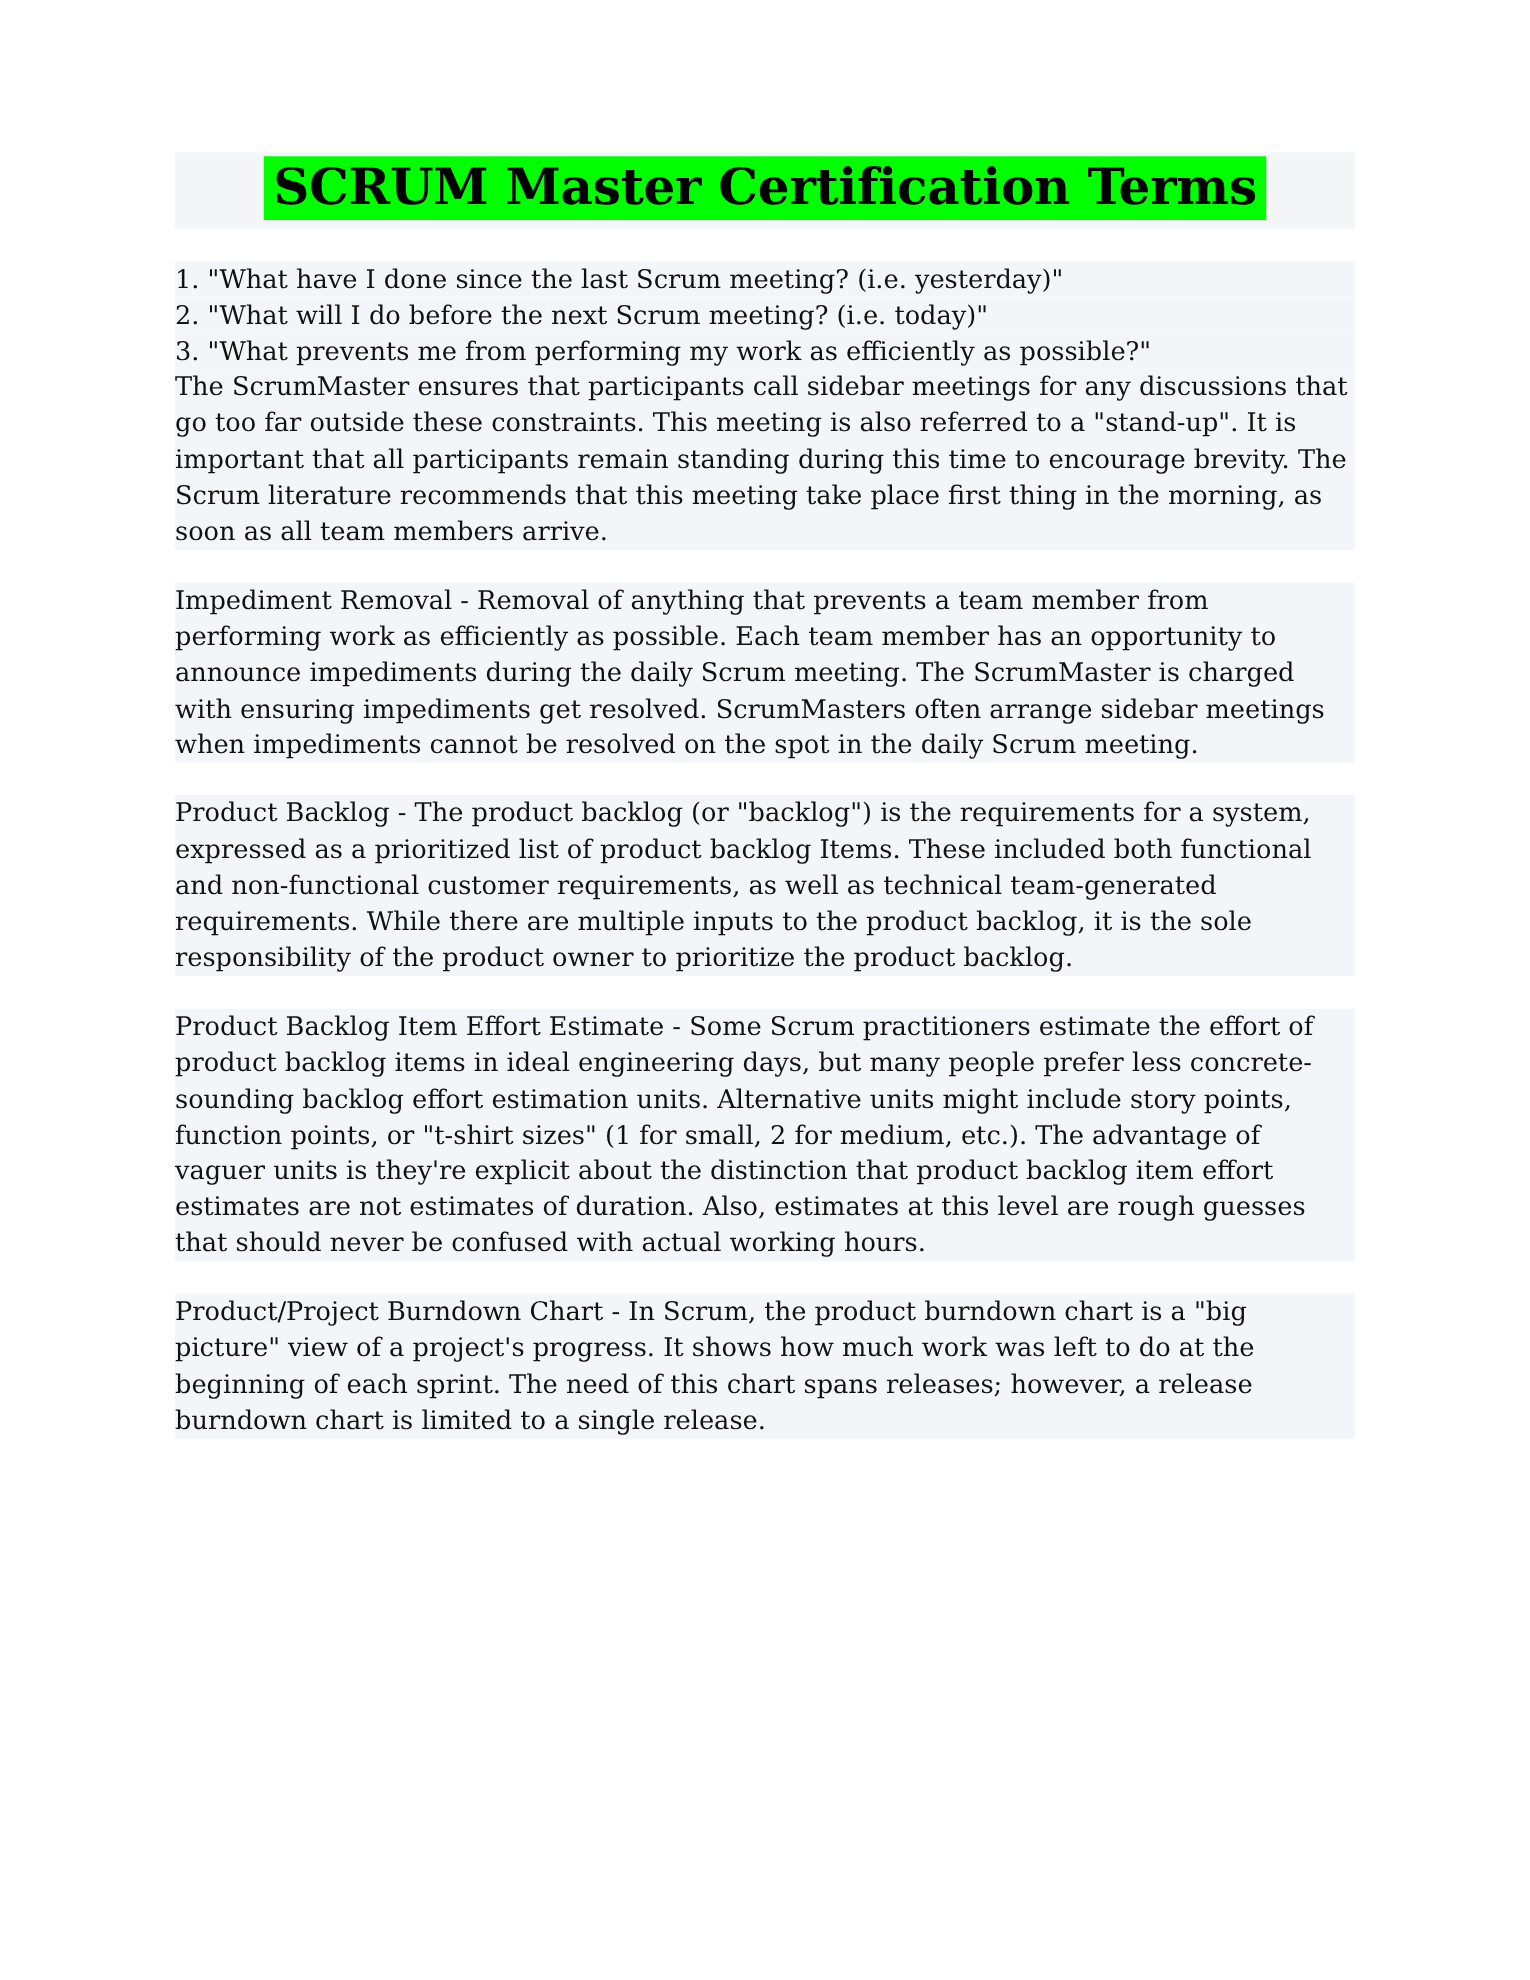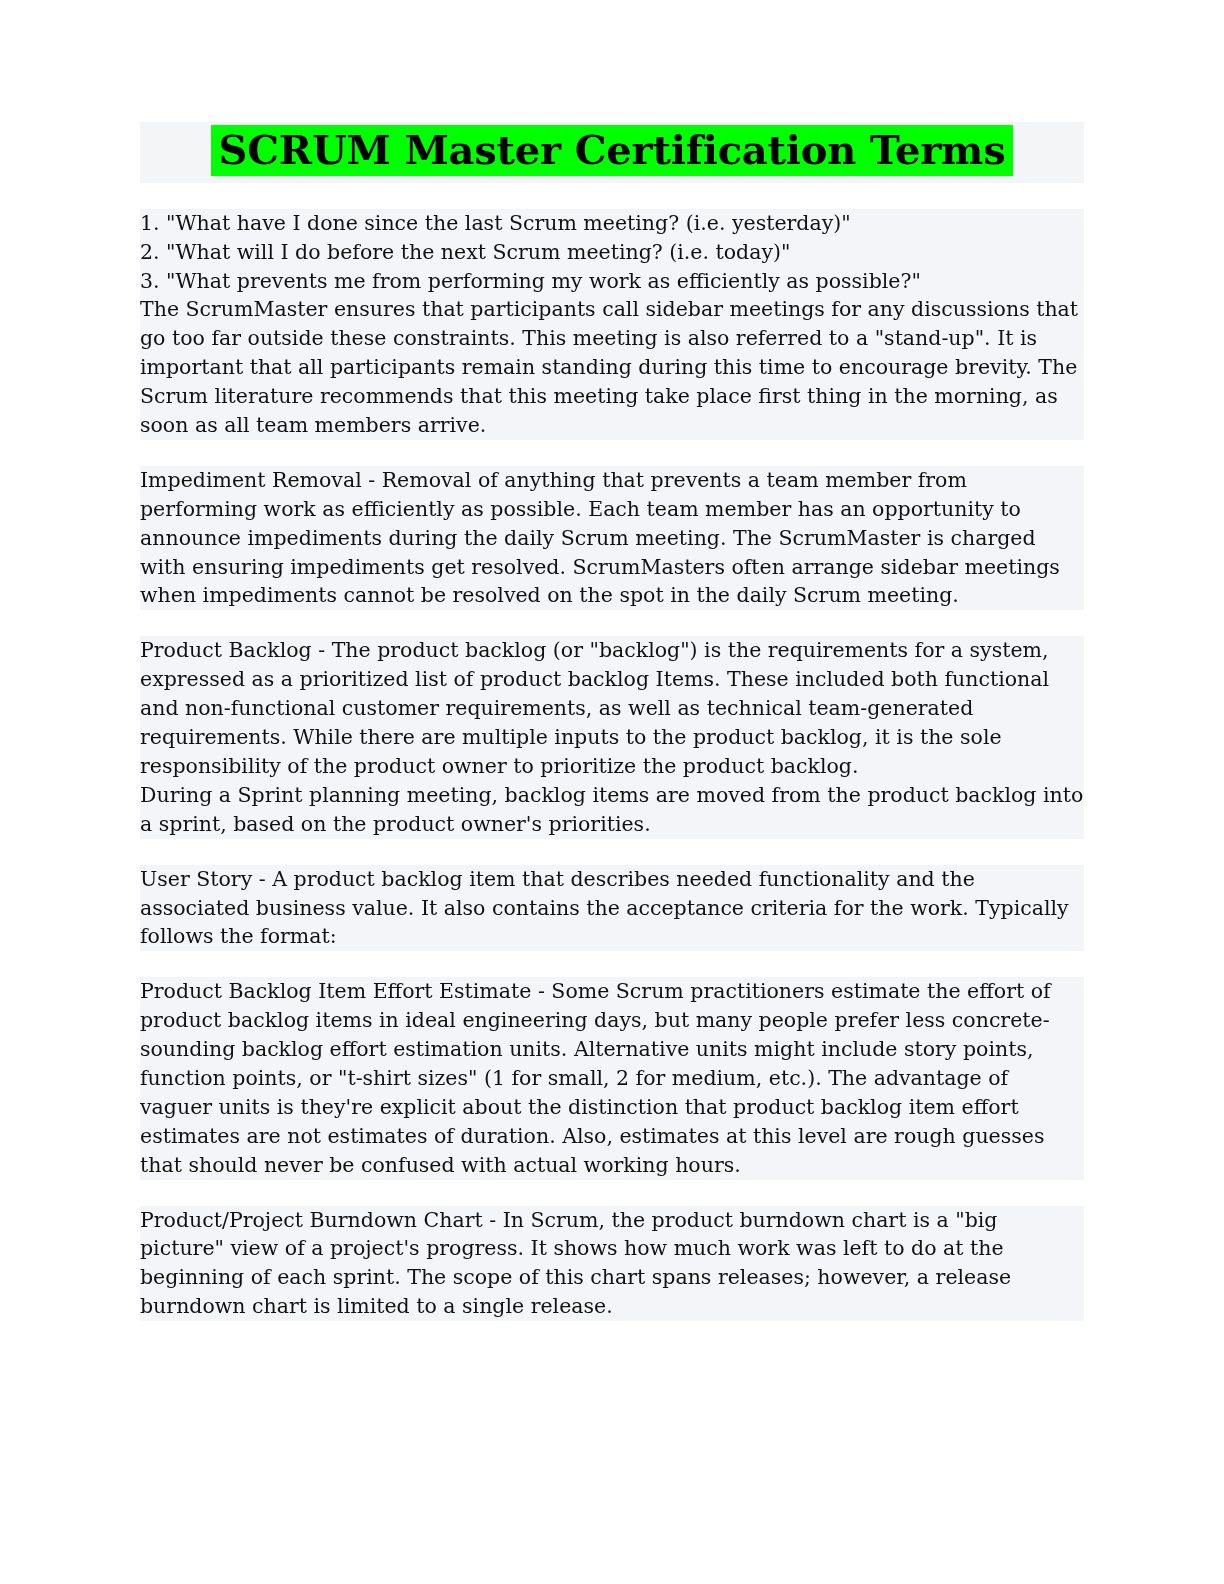--- a/index.html
+++ b/index.html
@@ -71,28 +71,26 @@
     <p class="para">3. "What prevents me from performing my work as efficiently as possible?"</p>
     <p class="para">The ScrumMaster ensures that participants call sidebar meetings for any discussions that go too far outside these constraints. This meeting is also referred to a "stand-up". It is important that all participants remain standing during this time to encourage brevity. The Scrum literature recommends that this meeting take place first thing in the morning, as soon as all team members arrive.</p>
   </div>
 
   <div class="body-block">
     <p class="para">Impediment Removal - Removal of anything that prevents a team member from performing work as efficiently as possible. Each team member has an opportunity to announce impediments during the daily Scrum meeting. The ScrumMaster is charged with ensuring impediments get resolved. ScrumMasters often arrange sidebar meetings when impediments cannot be resolved on the spot in the daily Scrum meeting.</p>
   </div>
 
   <div class="body-block">
     <p class="para">Product Backlog - The product backlog (or "backlog") is the requirements for a system, expressed as a prioritized list of product backlog Items. These included both functional and non-functional customer requirements, as well as technical team-generated requirements. While there are multiple inputs to the product backlog, it is the sole responsibility of the product owner to prioritize the product backlog.</p>
-    <p class="para">During a Sprint planning meeting, backlog items are moved from the product backlog into a sprint, based on the product owner's priorities.</p>
   </div>
 
   <div class="body-block">
-    <p class="para">User Story - A product backlog item that describes needed functionality and the associated business value. It also contains the acceptance criteria for the work. Typically follows the format:</p>
   </div>
 
   <div class="body-block">
     <p class="para">Product Backlog Item Effort Estimate - Some Scrum practitioners estimate the effort of product backlog items in ideal engineering days, but many people prefer less concrete-sounding backlog effort estimation units. Alternative units might include story points, function points, or "t-shirt sizes" (1 for small, 2 for medium, etc.). The advantage of vaguer units is they're explicit about the distinction that product backlog item effort estimates are not estimates of duration. Also, estimates at this level are rough guesses that should never be confused with actual working hours.</p>
   </div>
 
   <div class="body-block">
-    <p class="para">Product/Project Burndown Chart - In Scrum, the product burndown chart is a "big picture" view of a project's progress. It shows how much work was left to do at the beginning of each sprint. The scope of this chart spans releases; however, a release burndown chart is limited to a single release.</p>
+    <p class="para">Product/Project Burndown Chart - In Scrum, the product burndown chart is a "big picture" view of a project's progress. It shows how much work was left to do at the beginning of each sprint. The need of this chart spans releases; however, a release burndown chart is limited to a single release.</p>
   </div>
 
 </div>
 
 </body></html>

